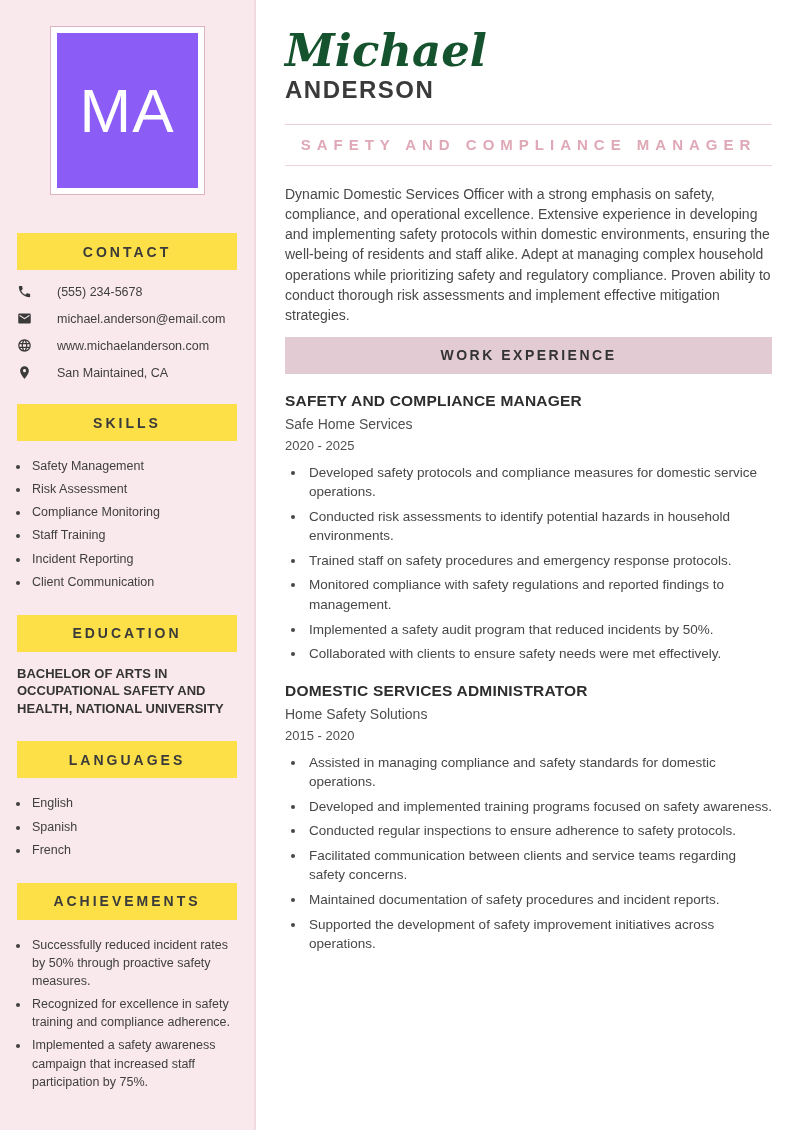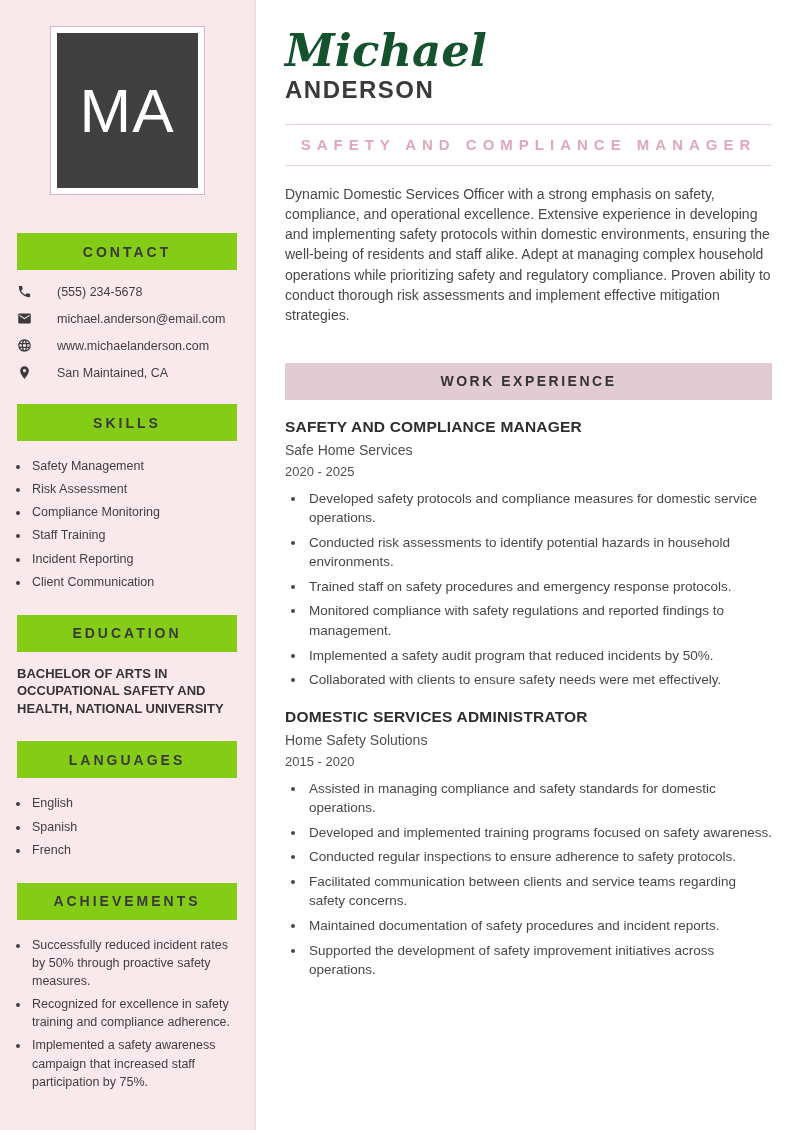--- a/index.html
+++ b/index.html
@@ -31,33 +31,33 @@
     width: 155px;
     height: 169px;
     margin: 0 auto 38px auto;
     background: #ffffff;
     border: 1px solid #ddb4c0;
     padding: 6px;
   }
   .monogram {
     width: 100%;
     height: 100%;
-    background: #404040;
+    background: #8b5cf6;
     color: #ffffff;
     display: flex;
     align-items: center;
     justify-content: center;
     font-size: 62px;
     font-weight: 500;
     letter-spacing: 1px;
   }
   .side-bar-title {
     margin: 0 17px;
     height: 37px;
-    background: #84cc16;
+    background: #fde047;
     display: flex;
     align-items: center;
     justify-content: center;
     font-size: 14px;
     font-weight: bold;
     letter-spacing: 3px;
     color: #3a3a3a;
   }
   .side-section { margin-bottom: 24px; }
   .contact-list {
@@ -126,21 +126,21 @@
     letter-spacing: 6px;
     color: #dfa8b6;
   }
   .summary {
     margin-top: 18px;
     font-size: 14px;
     line-height: 1.45;
     color: #484848;
   }
   .section-bar {
-    margin-top: 37px;
+    margin-top: 11px;
     height: 37px;
     background: #e2cbd2;
     display: flex;
     align-items: center;
     justify-content: center;
     font-size: 14px;
     font-weight: bold;
     letter-spacing: 2.5px;
     color: #333333;
   }

